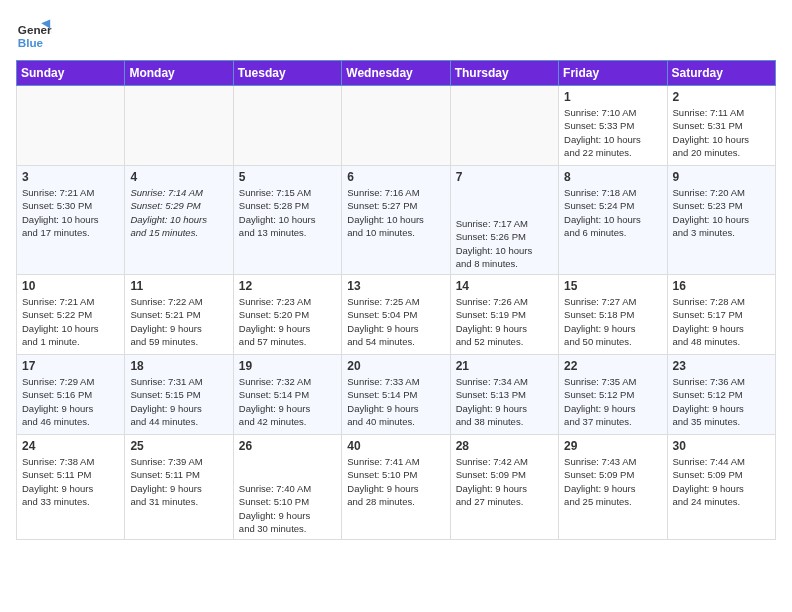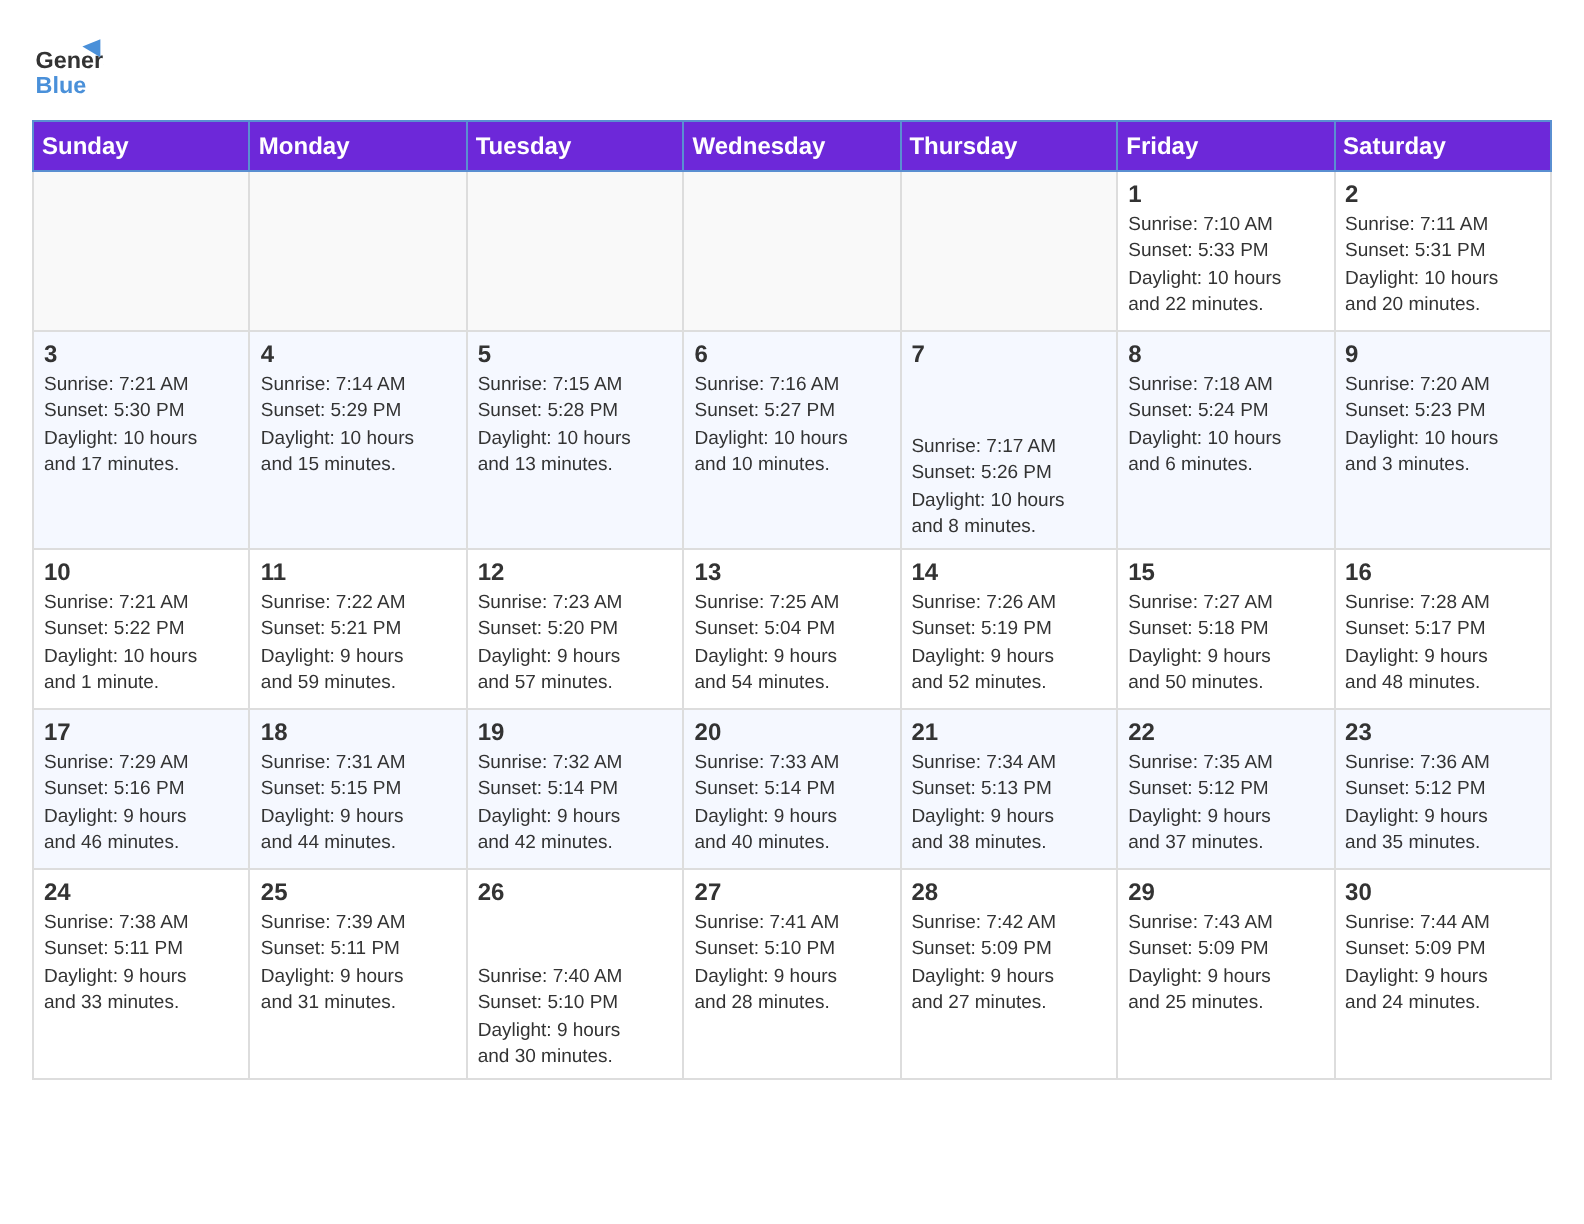--- a/index.html
+++ b/index.html
@@ -132,21 +132,21 @@
       <tr>
         <td>
           <span class="day-num">3</span>
           <div class="day-info" style="white-space: pre-line;">Sunrise: 7:21 AM
 Sunset: 5:30 PM
 Daylight: 10 hours
 and 17 minutes.</div>
         </td>
         <td>
           <span class="day-num">4</span>
-          <div class="day-info" style="white-space: pre-line;">Sunrise: 7:14 AM
+          <div class="day-info" style="white-space: pre-line; font-style: italic;">Sunrise: 7:14 AM
 Sunset: 5:29 PM
 Daylight: 10 hours
 and 15 minutes.</div>
         </td>
         <td>
           <span class="day-num">5</span>
           <div class="day-info" style="white-space: pre-line;">Sunrise: 7:15 AM
 Sunset: 5:28 PM
 Daylight: 10 hours
 and 13 minutes.</div>
@@ -298,21 +298,21 @@
 and 31 minutes.</div>
         </td>
         <td>
           <span class="day-num">26</span>
           <div class="day-info" style="white-space: pre-line; margin-top: 29px;">Sunrise: 7:40 AM
 Sunset: 5:10 PM
 Daylight: 9 hours
 and 30 minutes.</div>
         </td>
         <td>
-          <span class="day-num">27</span>
+          <span class="day-num">40</span>
           <div class="day-info" style="white-space: pre-line;">Sunrise: 7:41 AM
 Sunset: 5:10 PM
 Daylight: 9 hours
 and 28 minutes.</div>
         </td>
         <td>
           <span class="day-num">28</span>
           <div class="day-info" style="white-space: pre-line;">Sunrise: 7:42 AM
 Sunset: 5:09 PM
 Daylight: 9 hours

